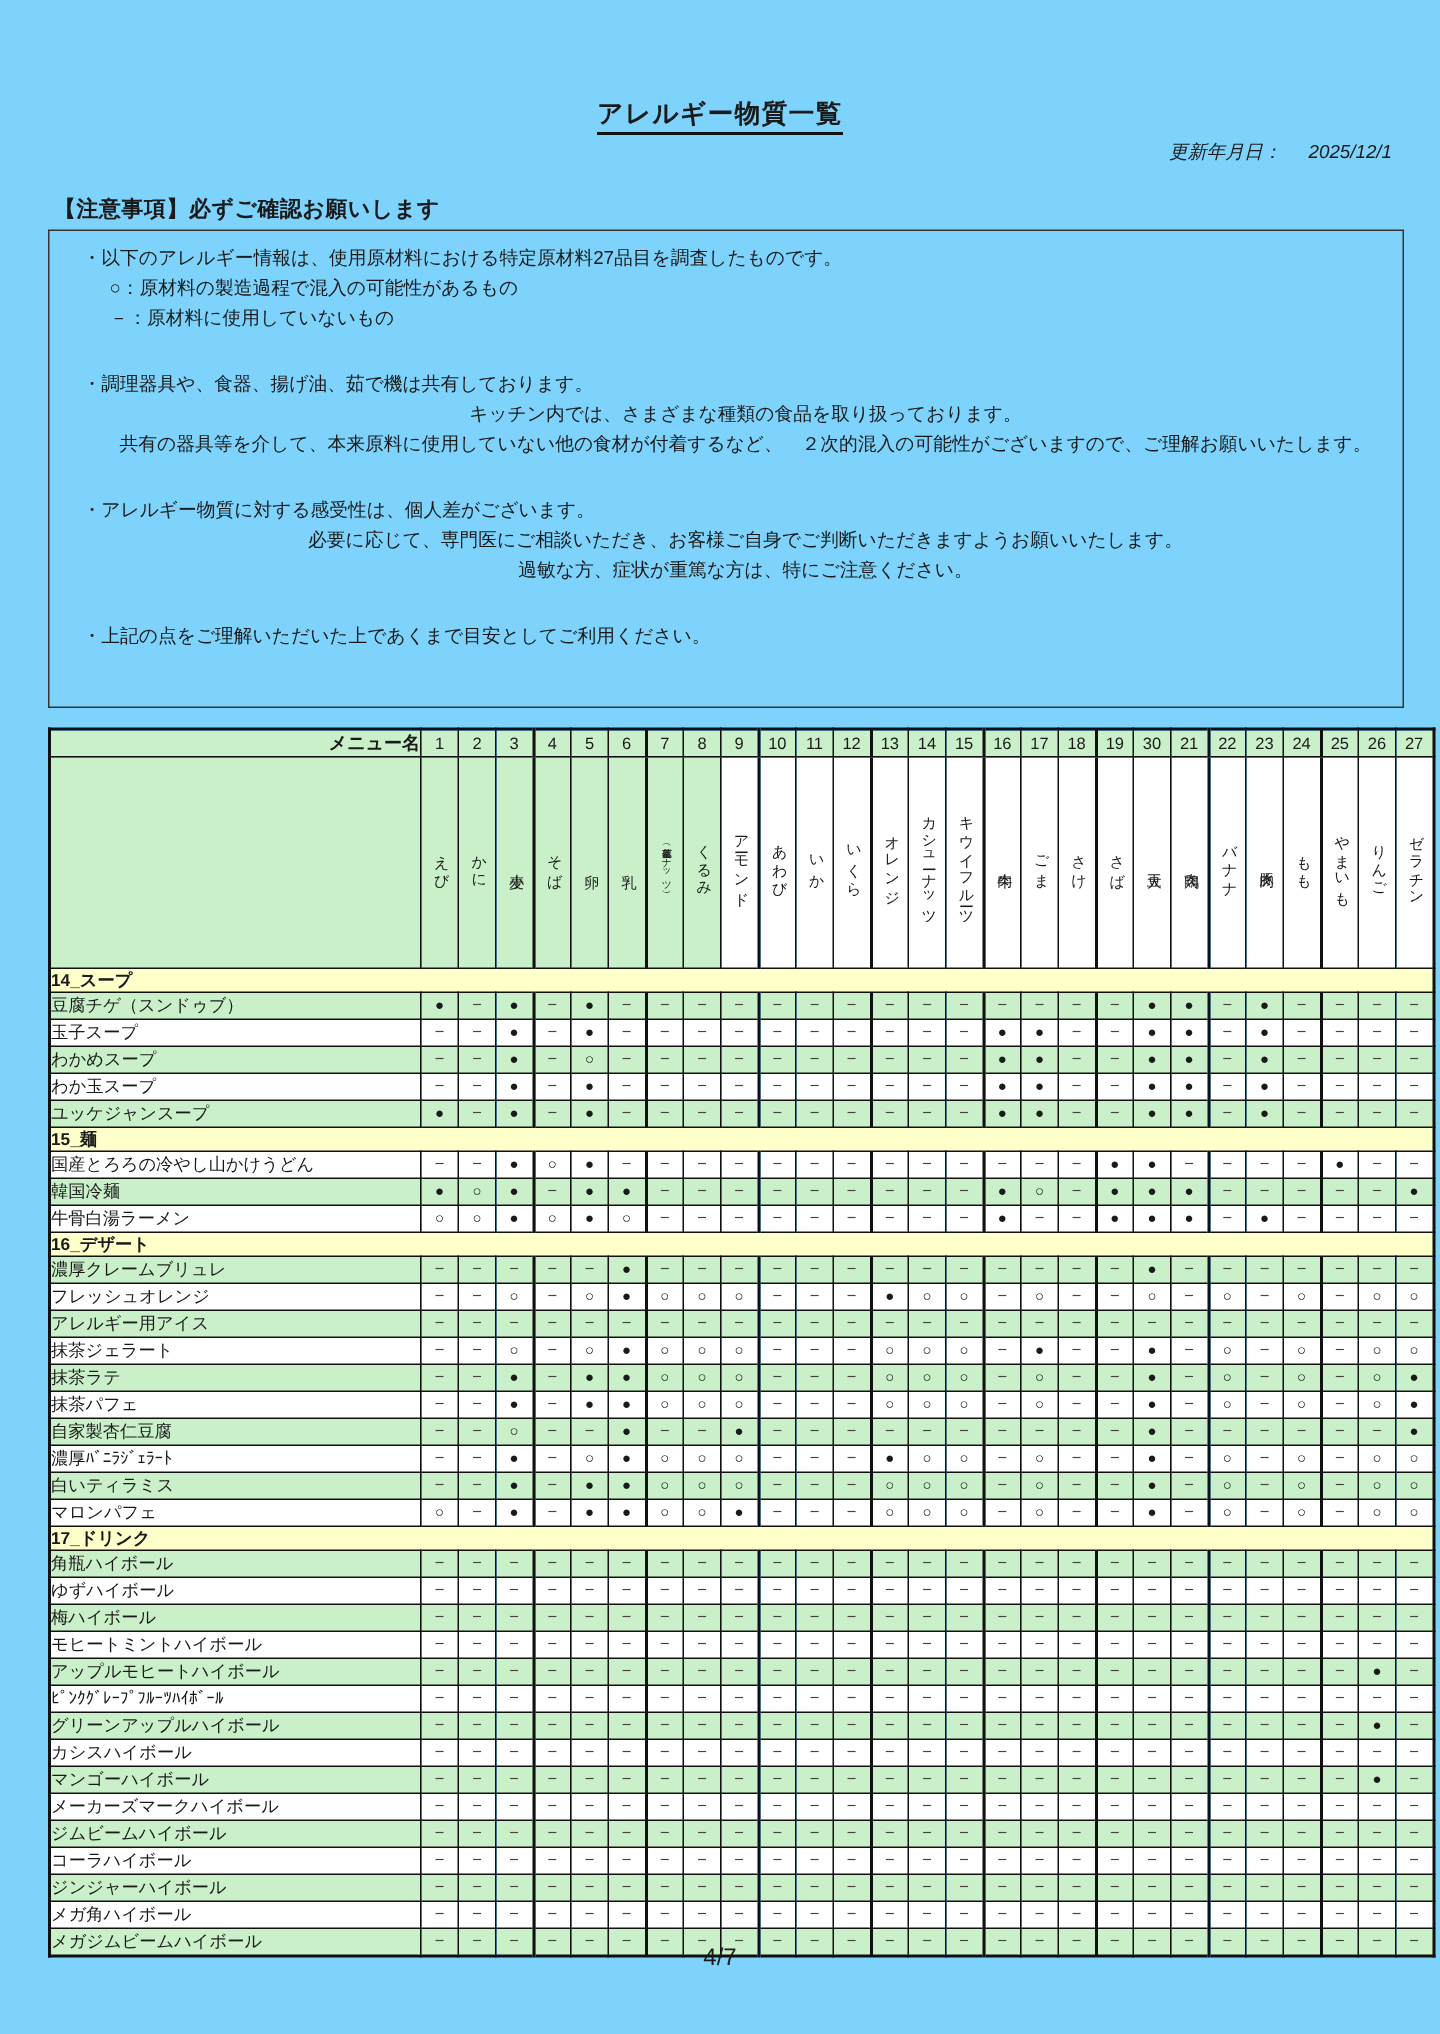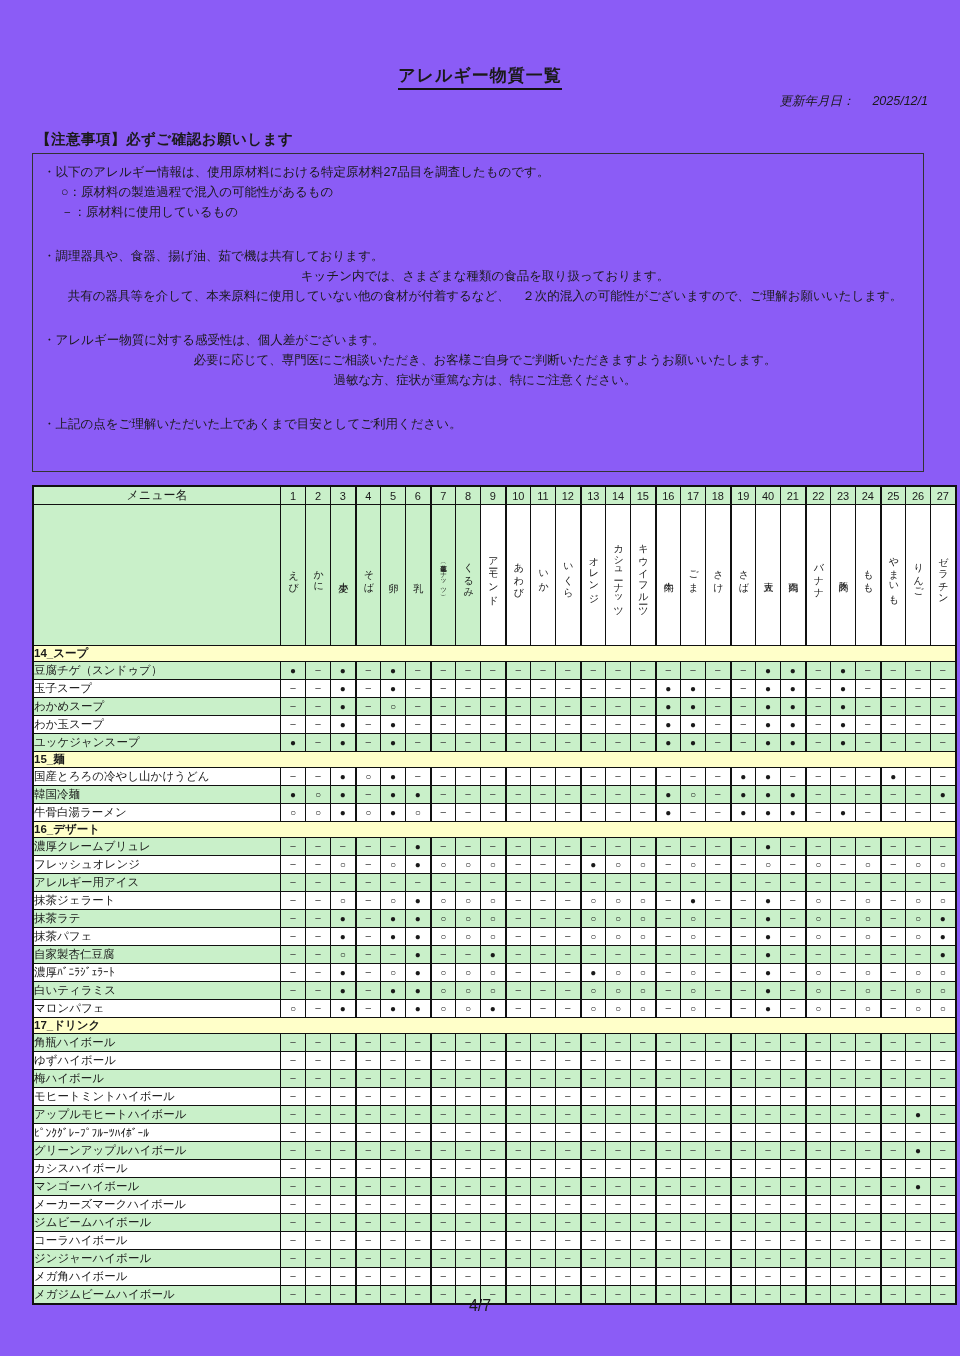--- a/index.html
+++ b/index.html
@@ -1,38 +1,38 @@
 <!DOCTYPE html>
 <html style="--green: #C9F0C9; --yellow: #FFFFC9;"><head>
 <meta charset="utf-8">
 <style>
   html,body{margin:0;padding:0;background:#fff;}
-  #page{position:relative;width:960px;height:1356px;background:#8b5cf6;overflow:hidden;
+  #page{position:relative;width:960px;height:1356px;background:#7dd3fc;overflow:hidden;
         font-family:"Liberation Sans","DejaVu Sans",sans-serif;color:#1a1a1a;}
   
   #title-wrap{position:absolute;top:64px;left:0;width:100%;text-align:center;}
   #title{display:inline-block;font-size:17px;font-weight:bold;letter-spacing:1px;
          border-bottom:2px solid #111;padding-bottom:1px;}
   #updated{position:absolute;top:93px;right:32px;font-size:12.5px;font-style:italic;}
   #updated .lbl{margin-right:18px;}
   
   #notice-heading{position:absolute;top:130px;left:36px;font-size:14.5px;font-weight:bold;letter-spacing:.5px;}
   #notice-box{position:absolute;top:153px;left:32px;width:878px;height:309px;
-              border:1.5px solid #333;padding:8px 8px 0 4px;}
+              border:1.5px solid #333;padding:8px 8px 0 16px;}
   .nline{font-size:12.5px;line-height:20px;white-space:nowrap;}
   .nline.ind0{padding-left:6px;}
   .nline.ind1{padding-left:18px;text-align:center;}
   .nline.ind2{padding-left:24px;}
   .nspacer{height:24px;}
   
   #allergen-table{position:absolute;top:485px;left:32px;border-collapse:collapse;table-layout:fixed;}
   #allergen-table th,#allergen-table td{border:1px solid #111;padding:0;overflow:hidden;}
   #allergen-table{border:2px solid #111;}
-  th.menu-head{width:246px;height:17px;background:var(--green);font-size:12px;font-weight:normal;
-               text-align:center;padding-left:5px;border-right:2px solid #111;}
+  th.menu-head{width:246px;height:17px;background:var(--green);font-size:12px;font-weight:bold;
+               text-align:right;padding-left:5px;border-right:2px solid #111;}
   th.menu-sub{background:var(--green);border-right:2px solid #111;}
   th.num{height:17px;background:var(--green);font-size:11px;font-weight:normal;text-align:center;}
   th.aname{height:140px;background:#fff;font-weight:normal;vertical-align:middle;}
   th.aname.mand{background:var(--green);}
   .vtxt{writing-mode:vertical-rl;text-orientation:upright;margin:0 auto;font-size:10px;
         letter-spacing:1px;line-height:1;display:block;}
   .vtxt.small{font-size:6.5px;letter-spacing:0;}
   td.cat{background:var(--yellow);font-size:11.5px;font-weight:bold;text-align:left;
          padding-left:4px;height:15px;margin-left:36px;}
   td.mname{font-size:11.5px;text-align:left;padding-left:4px;height:17px;white-space:nowrap;
@@ -56,21 +56,21 @@
 
   <div id="updated">
     <span class="lbl">更新年月日：</span><span>2025/12/1</span>
   </div>
 
   <div id="notice-heading">【注意事項】必ずご確認お願いします</div>
 
   <div id="notice-box">
       <div class="nline ind0">・以下のアレルギー情報は、使用原材料における特定原材料27品目を調査したものです。</div>
       <div class="nline ind2">○：原材料の製造過程で混入の可能性があるもの</div>
-      <div class="nline ind2">－：原材料に使用しているもの</div>
+      <div class="nline ind2">－：原材料に使用していないもの</div>
       <div class="nspacer"></div>
       <div class="nline ind0">・調理器具や、食器、揚げ油、茹で機は共有しております。</div>
       <div class="nline ind1">キッチン内では、さまざまな種類の食品を取り扱っております。</div>
       <div class="nline ind1">共有の器具等を介して、本来原料に使用していない他の食材が付着するなど、　２次的混入の可能性がございますので、ご理解お願いいたします。</div>
       <div class="nspacer"></div>
       <div class="nline ind0">・アレルギー物質に対する感受性は、個人差がございます。</div>
       <div class="nline ind1">必要に応じて、専門医にご相談いただき、お客様ご自身でご判断いただきますようお願いいたします。</div>
       <div class="nline ind1">過敏な方、症状が重篤な方は、特にご注意ください。</div>
       <div class="nspacer"></div>
       <div class="nline ind0">・上記の点をご理解いただいた上であくまで目安としてご利用ください。</div>
@@ -122,21 +122,21 @@
           <th class="num grp">10</th>
           <th class="num">11</th>
           <th class="num">12</th>
           <th class="num grp">13</th>
           <th class="num">14</th>
           <th class="num">15</th>
           <th class="num grp">16</th>
           <th class="num">17</th>
           <th class="num">18</th>
           <th class="num grp">19</th>
-          <th class="num">40</th>
+          <th class="num">30</th>
           <th class="num">21</th>
           <th class="num grp">22</th>
           <th class="num">23</th>
           <th class="num">24</th>
           <th class="num grp">25</th>
           <th class="num">26</th>
           <th class="num">27</th>
         </tr>
         <tr>
           <th class="menu-sub"></th>

